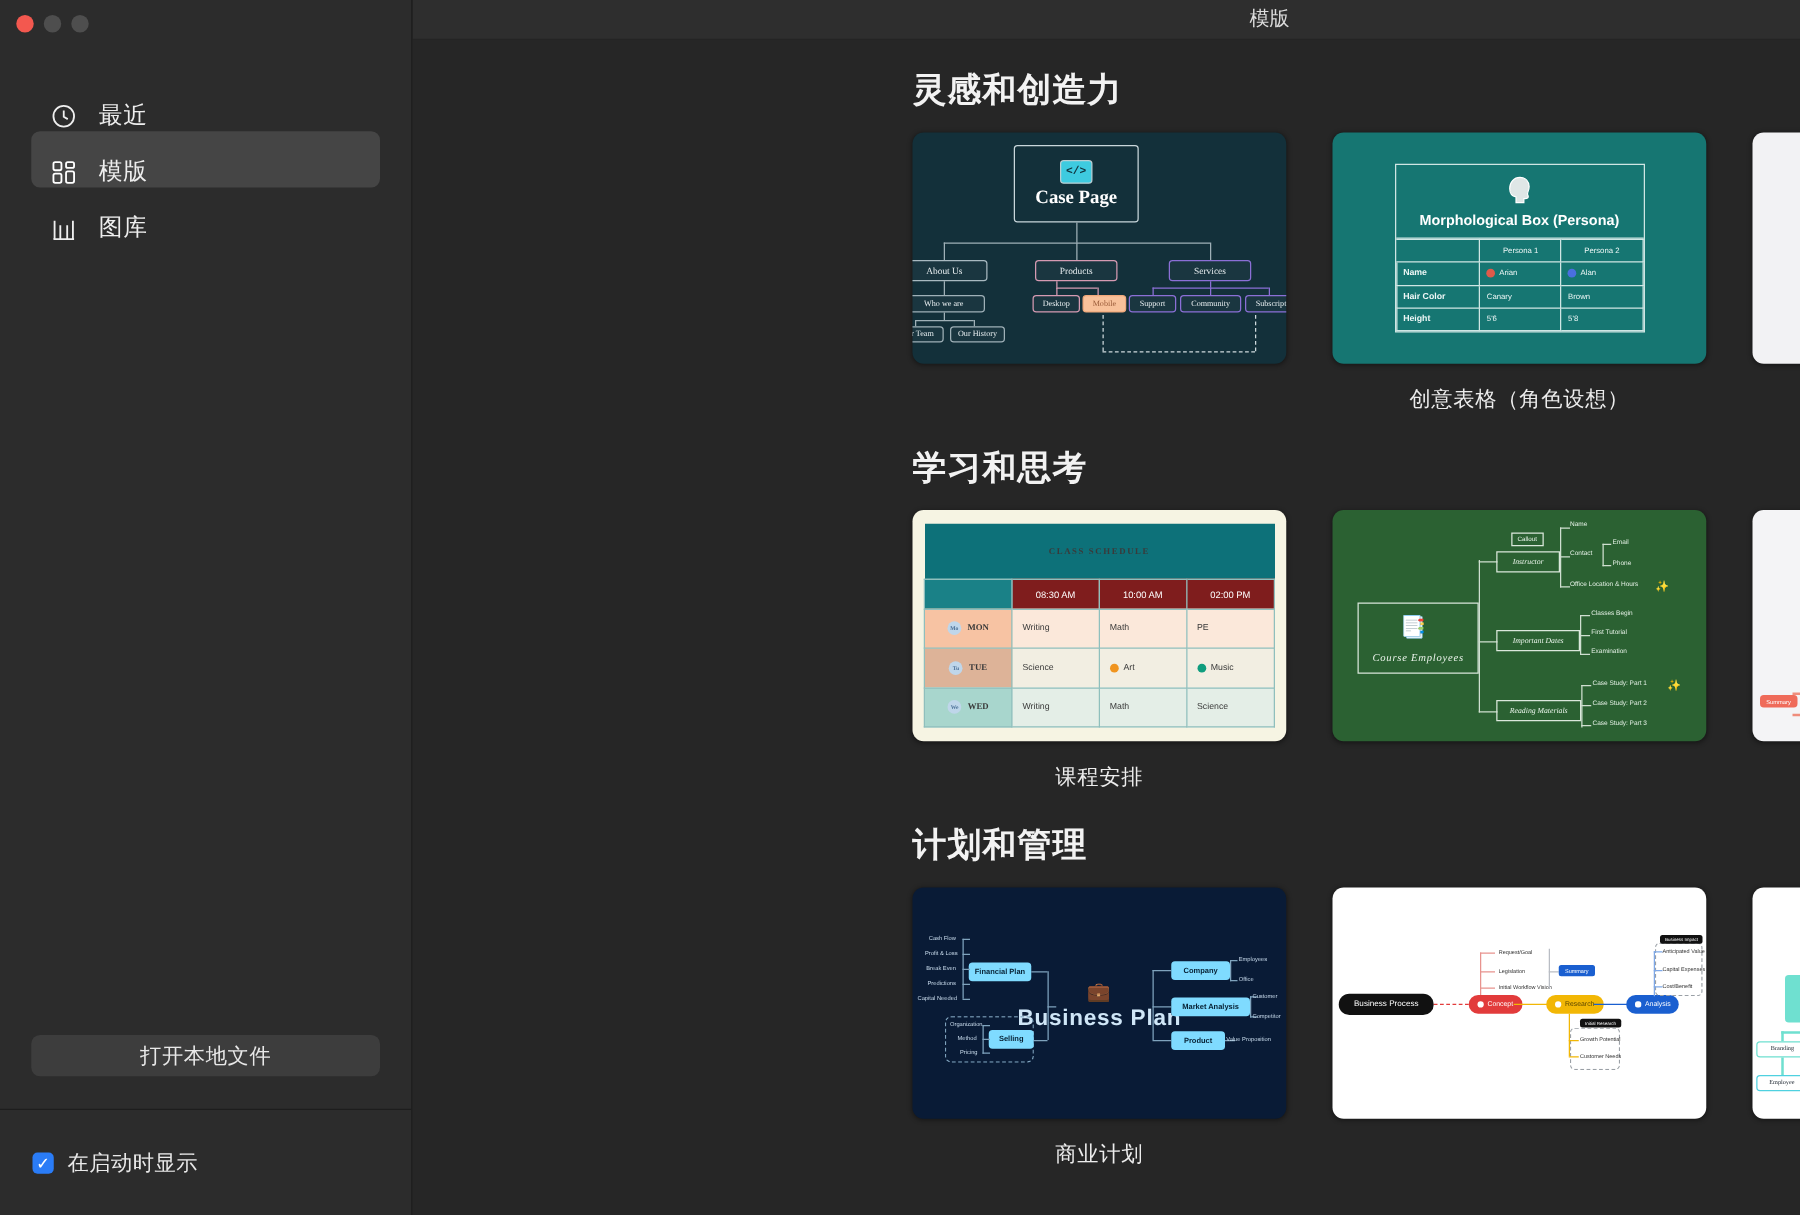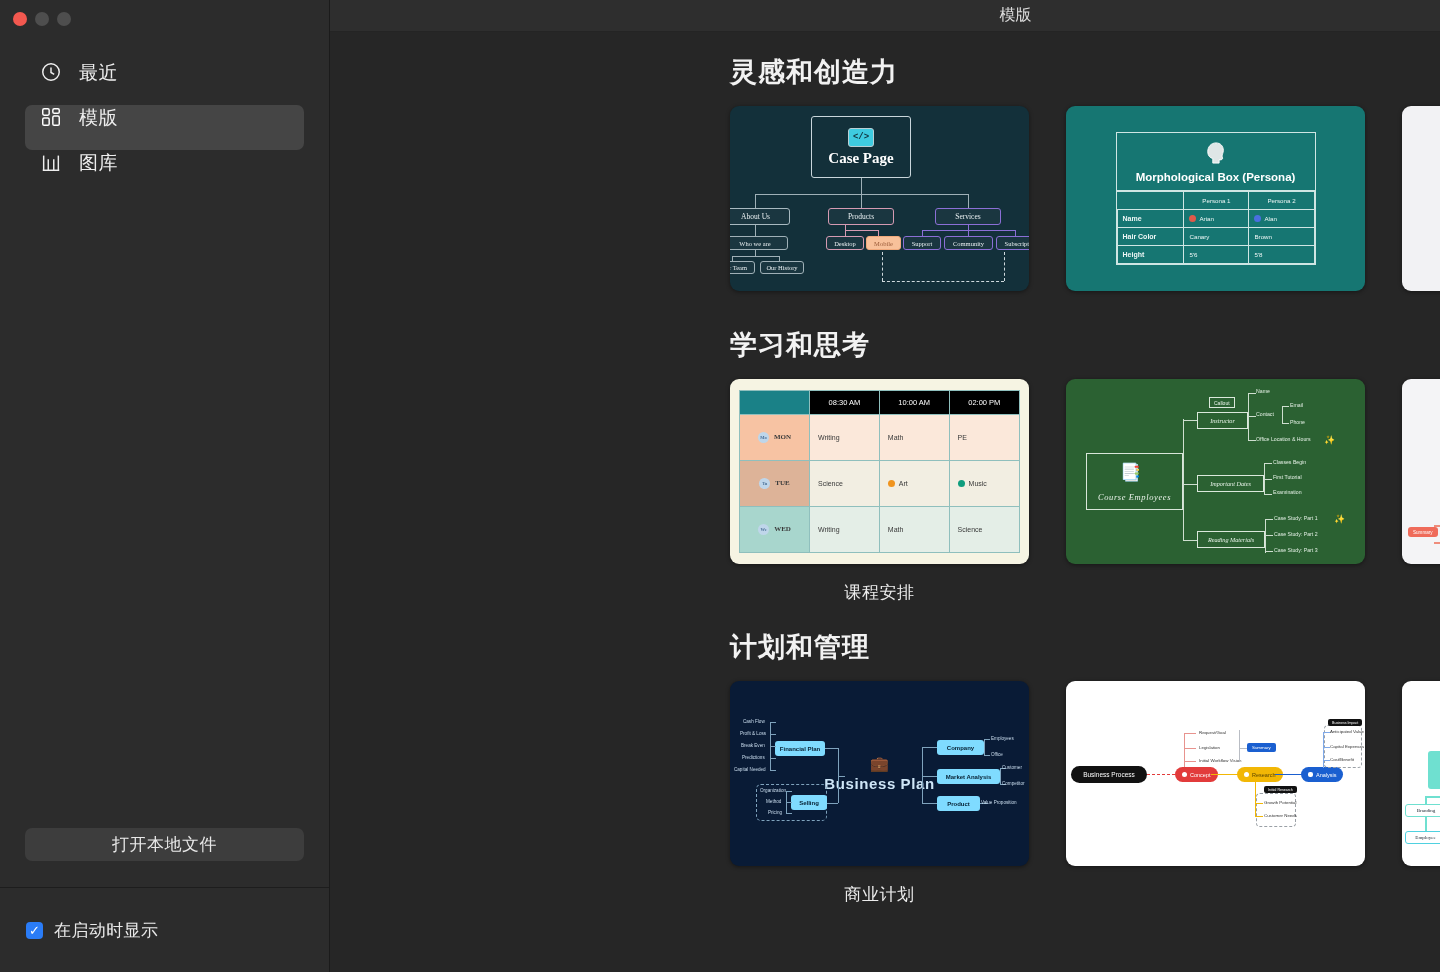--- a/index.html
+++ b/index.html
@@ -21,21 +21,21 @@
     flex: 0 0 330px;
   }
   .traffic { display: flex; gap: 8px; padding: 12px 0 0 13px; height: 44px; align-items: flex-start; }
   .dot { width: 14px; height: 14px; border-radius: 50%; }
   .dot.red { background: #f3584f; }
   .dot.amber { background: #4e4e4e; }
   .dot.green { background: #4e4e4e; }
 
   .nav { margin-top: 16px; padding: 0 25px; }
   .nav-item {
-    display: flex; align-items: flex-start; gap: 16px;
+    display: flex; align-items: flex-end; gap: 16px;
     height: 45px; padding: 0 14px;
     border-radius: 7px;
     color: #eeeeee; font-size: 19px;
     cursor: default;
   }
   .nav-item.active { background: #454545; }
   .nav-ico { width: 24px; height: 24px; display: flex; align-items: center; justify-content: center; }
   .nav-label { font-size: 19px; letter-spacing: .5px; }
 
   .sidebar-spacer { flex: 1 1 auto; }
@@ -125,21 +125,21 @@
 
   
   .c-story { background: #f2f2f4; }
 
   
   .c-class { background: #f6f4e3; padding: 11px 9px; }
   .cs-tbl { width: 100%; height: 100%; border-collapse: collapse; }
   .cs-title { background: #0d7179; color: #fff; text-align: center;
     font-family: "Liberation Serif", serif; font-weight: bold; font-size: 14px; letter-spacing: 1.3px; height: 44px; }
   .cs-tbl td { border: 1px solid #8fbfbd; font-size: 7px; color: #3a3a3a; padding: 0 8px; }
-  .cs-hdr td { background: #000000; color: #fff; text-align: center; height: 24px; font-size: 7.5px; }
+  .cs-hdr td { background: #7f1d1d; color: #fff; text-align: center; height: 24px; font-size: 7.5px; }
   .cs-hdr td.blank { background: #1a8187; }
   .cs-day { font-family: "Liberation Serif", serif; font-weight: bold; font-size: 11px; color: #23221f; text-align: center; }
   .cs-badge { display:inline-block; width: 11px; height: 11px; border-radius: 50%; background: #bfd6ea;
     color:#4a6f96; font-size: 4.5px; line-height: 11px; text-align:center; margin-right: 5px; vertical-align: middle;}
   .cdot { display:inline-block; width:7px;height:7px;border-radius:50%; margin-right:4px; vertical-align: middle; }
 
   
   .c-syl { background: #2b6132; }
   .sy-root { position: absolute; left: 20px; top: 74px; width: 97px; height: 57px; border: 1px solid #d9e6da; }
   .sy-root .ico { position:absolute; left: 33px; top: 8px; font-size: 17px; }
@@ -157,21 +157,21 @@
   .c-diss { background: #f4f4f6; }
   .ds-title { position: absolute; left: 0; right: 0; top: 60px; text-align: center;
     color: #4b5aa3; font-size: 12px; font-weight: bold; }
   .ds-tag { position: absolute; border-radius: 3px; color: #fff; font-size: 4.6px;
     padding: 2.5px 5px; white-space: nowrap; }
   .ds-ln { position: absolute; }
 
   
   .c-bp { background: #091b36; }
   .bp-center { position: absolute; left: 0; right: 0; top: 94px; text-align: center;
-    color: #cfe6f7; font-size: 15px; font-weight: bold; letter-spacing: .6px; }
+    color: #cfe6f7; font-size: 18px; font-weight: bold; letter-spacing: .6px; }
   .bp-ico { position: absolute; left: 0; right: 0; top: 74px; text-align: center; font-size: 15px; }
   .bp-node { position: absolute; background: #7fdbff; color: #062033; font-size: 6px; font-weight: bold;
     border-radius: 3px; height: 15px; display: flex; align-items: center; justify-content: center; white-space: nowrap; }
   .bp-leaf { position: absolute; color: #c9dced; font-size: 4.6px; white-space: nowrap; }
   .bp-ln { position: absolute; background: #7fa3bd; }
   .bp-dash { position: absolute; border: 1px dashed #7fa3bd; border-radius: 5px; }
 
   
   .c-proc { background: #ffffff; }
   .pr-root { position: absolute; left: 5px; top: 85px; width: 76px; height: 17px; background: #111;
@@ -337,20 +337,21 @@
                 </tr>
                 <tr>
                   <td class="hd">Height</td>
                   <td>5'6</td>
                   <td>5'8</td>
                 </tr>
               </tbody>
                 </table>
             </div>
           </div>
+          <div class="card-label"><span>创意表格（角色设想）</span></div>
         </div>
 
         <div class="card-wrap">
           <div class="card c-story">
             
             
             
             
             
             
@@ -387,20 +388,23 @@
         </div>
       </div>
 
       <div class="section-title">学习和思考</div>
       <div class="row">
 
         <div class="card-wrap">
           <div class="card c-class">
             <table class="cs-tbl">
               <tbody>
+                  <tr>
+                <td class="cs-title" colspan="4" style="border:none;">CLASS SCHEDULE</td>
+              </tr>
               <tr class="cs-hdr">
                 <td class="blank" style="width:25%;"></td>
                 <td>08:30 AM</td>
                 <td>10:00 AM</td>
                 <td>02:00 PM</td>
               </tr>
               <tr>
                 <td class="cs-day" style="background:#f7c3a3;"><span class="cs-badge">Mo</span><span>MON</span></td>
                 <td style="background:#fbe8da;">Writing</td>
                 <td style="background:#fbe8da;">Math</td>

